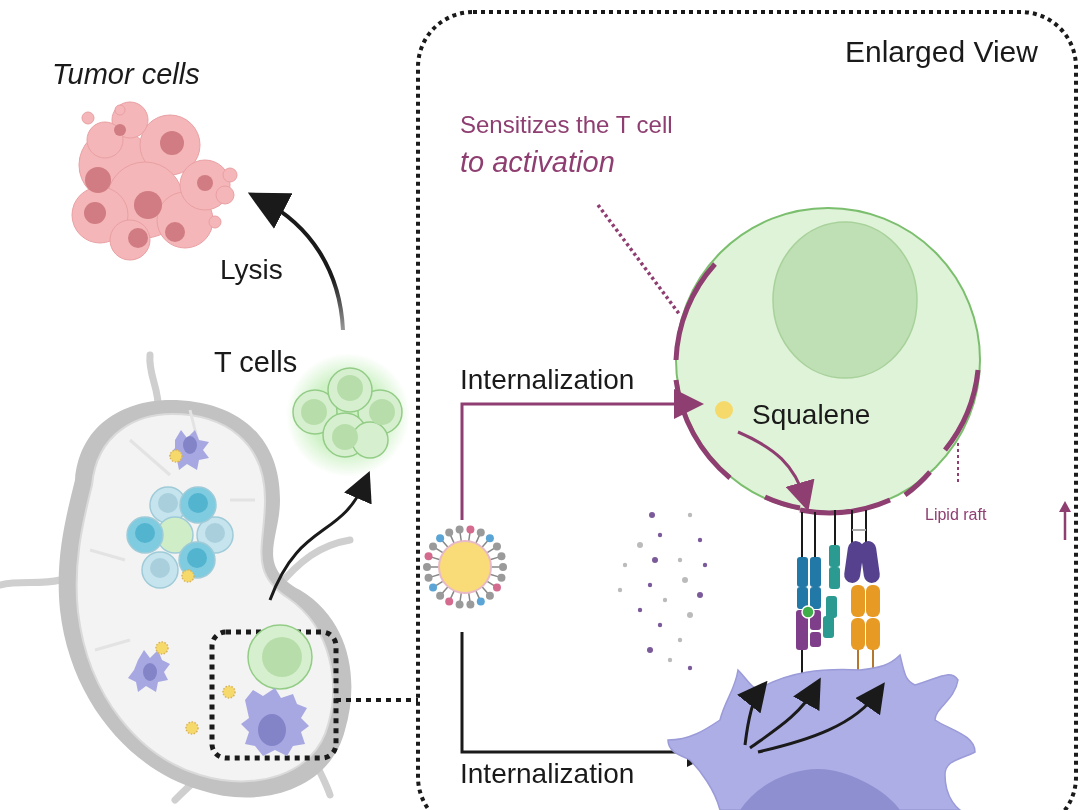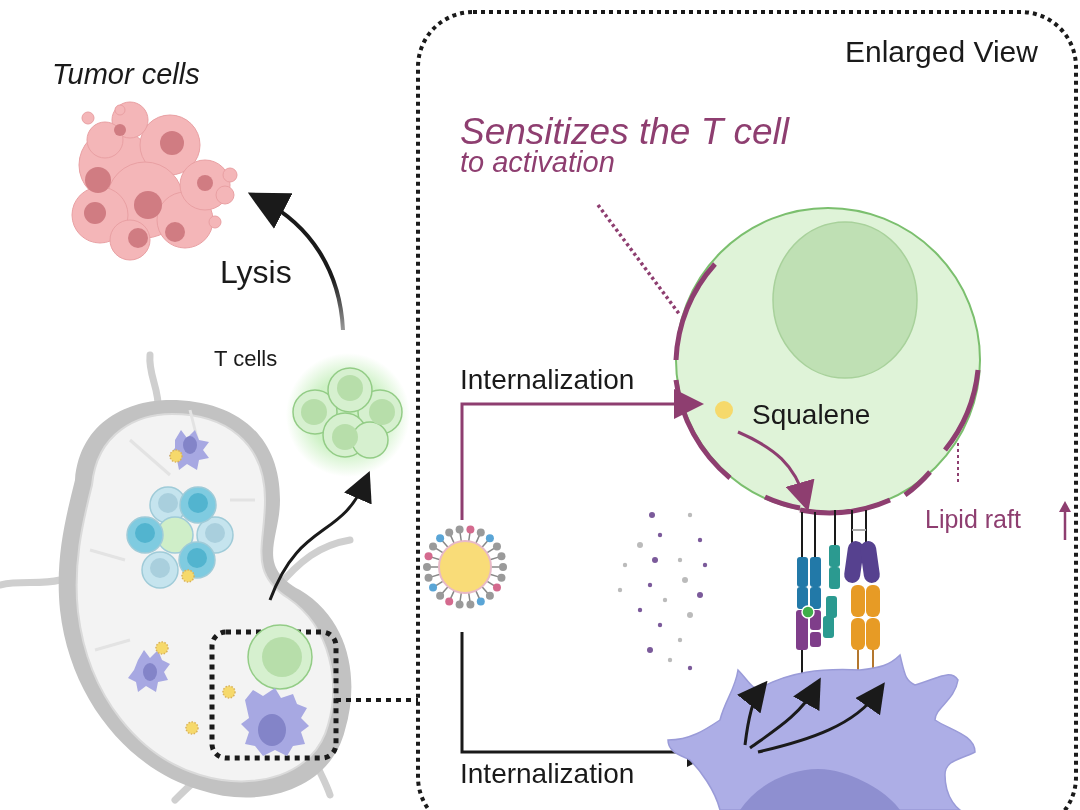--- a/index.html
+++ b/index.html
@@ -298,21 +298,21 @@
     </g>
   </g>
 
   <g>
     <line x1="1065" y1="540" x2="1065" y2="510" stroke="#8e3e70" stroke-width="2.5"></line>
     <path d="M1059,512 L1065,501 L1071,512 z" fill="#8e3e70"></path>
   </g>
 </svg>
 
 <div class="txt dark" style="left:52px;top:60px;font-size:29px;font-style:italic;">Tumor cells</div>
-<div class="txt dark" style="left:220px;top:256px;font-size:32px;">Lysis</div>
-<div class="txt dark" style="left:214px;top:348px;font-size:22px;">T cells</div>
+<div class="txt dark" style="left:220px;top:256px;font-size:28px;">Lysis</div>
+<div class="txt dark" style="left:214px;top:348px;font-size:29px;">T cells</div>
 <div class="txt dark" style="left:815px;top:37px;font-size:30px;margin-left:30px;">Enlarged View</div>
-<div class="txt plum" style="left:460px;top:113px;font-size:37px;font-style:italic;">Sensitizes the T cell</div>
+<div class="txt plum" style="left:460px;top:113px;font-size:24px;">Sensitizes the T cell</div>
 <div class="txt plum" style="left:460px;top:148px;font-size:29px;font-style:italic;">to activation</div>
 <div class="txt dark" style="left:460px;top:366px;font-size:28px;">Internalization</div>
 <div class="txt dark" style="left:752px;top:401px;font-size:28px;">Squalene</div>
-<div class="txt plum" style="left:925px;top:507px;font-size:25px;">Lipid raft</div>
+<div class="txt plum" style="left:925px;top:507px;font-size:16px;">Lipid raft</div>
 <div class="txt dark" style="left:460px;top:760px;font-size:28px;">Internalization</div>
 
 </body></html>

